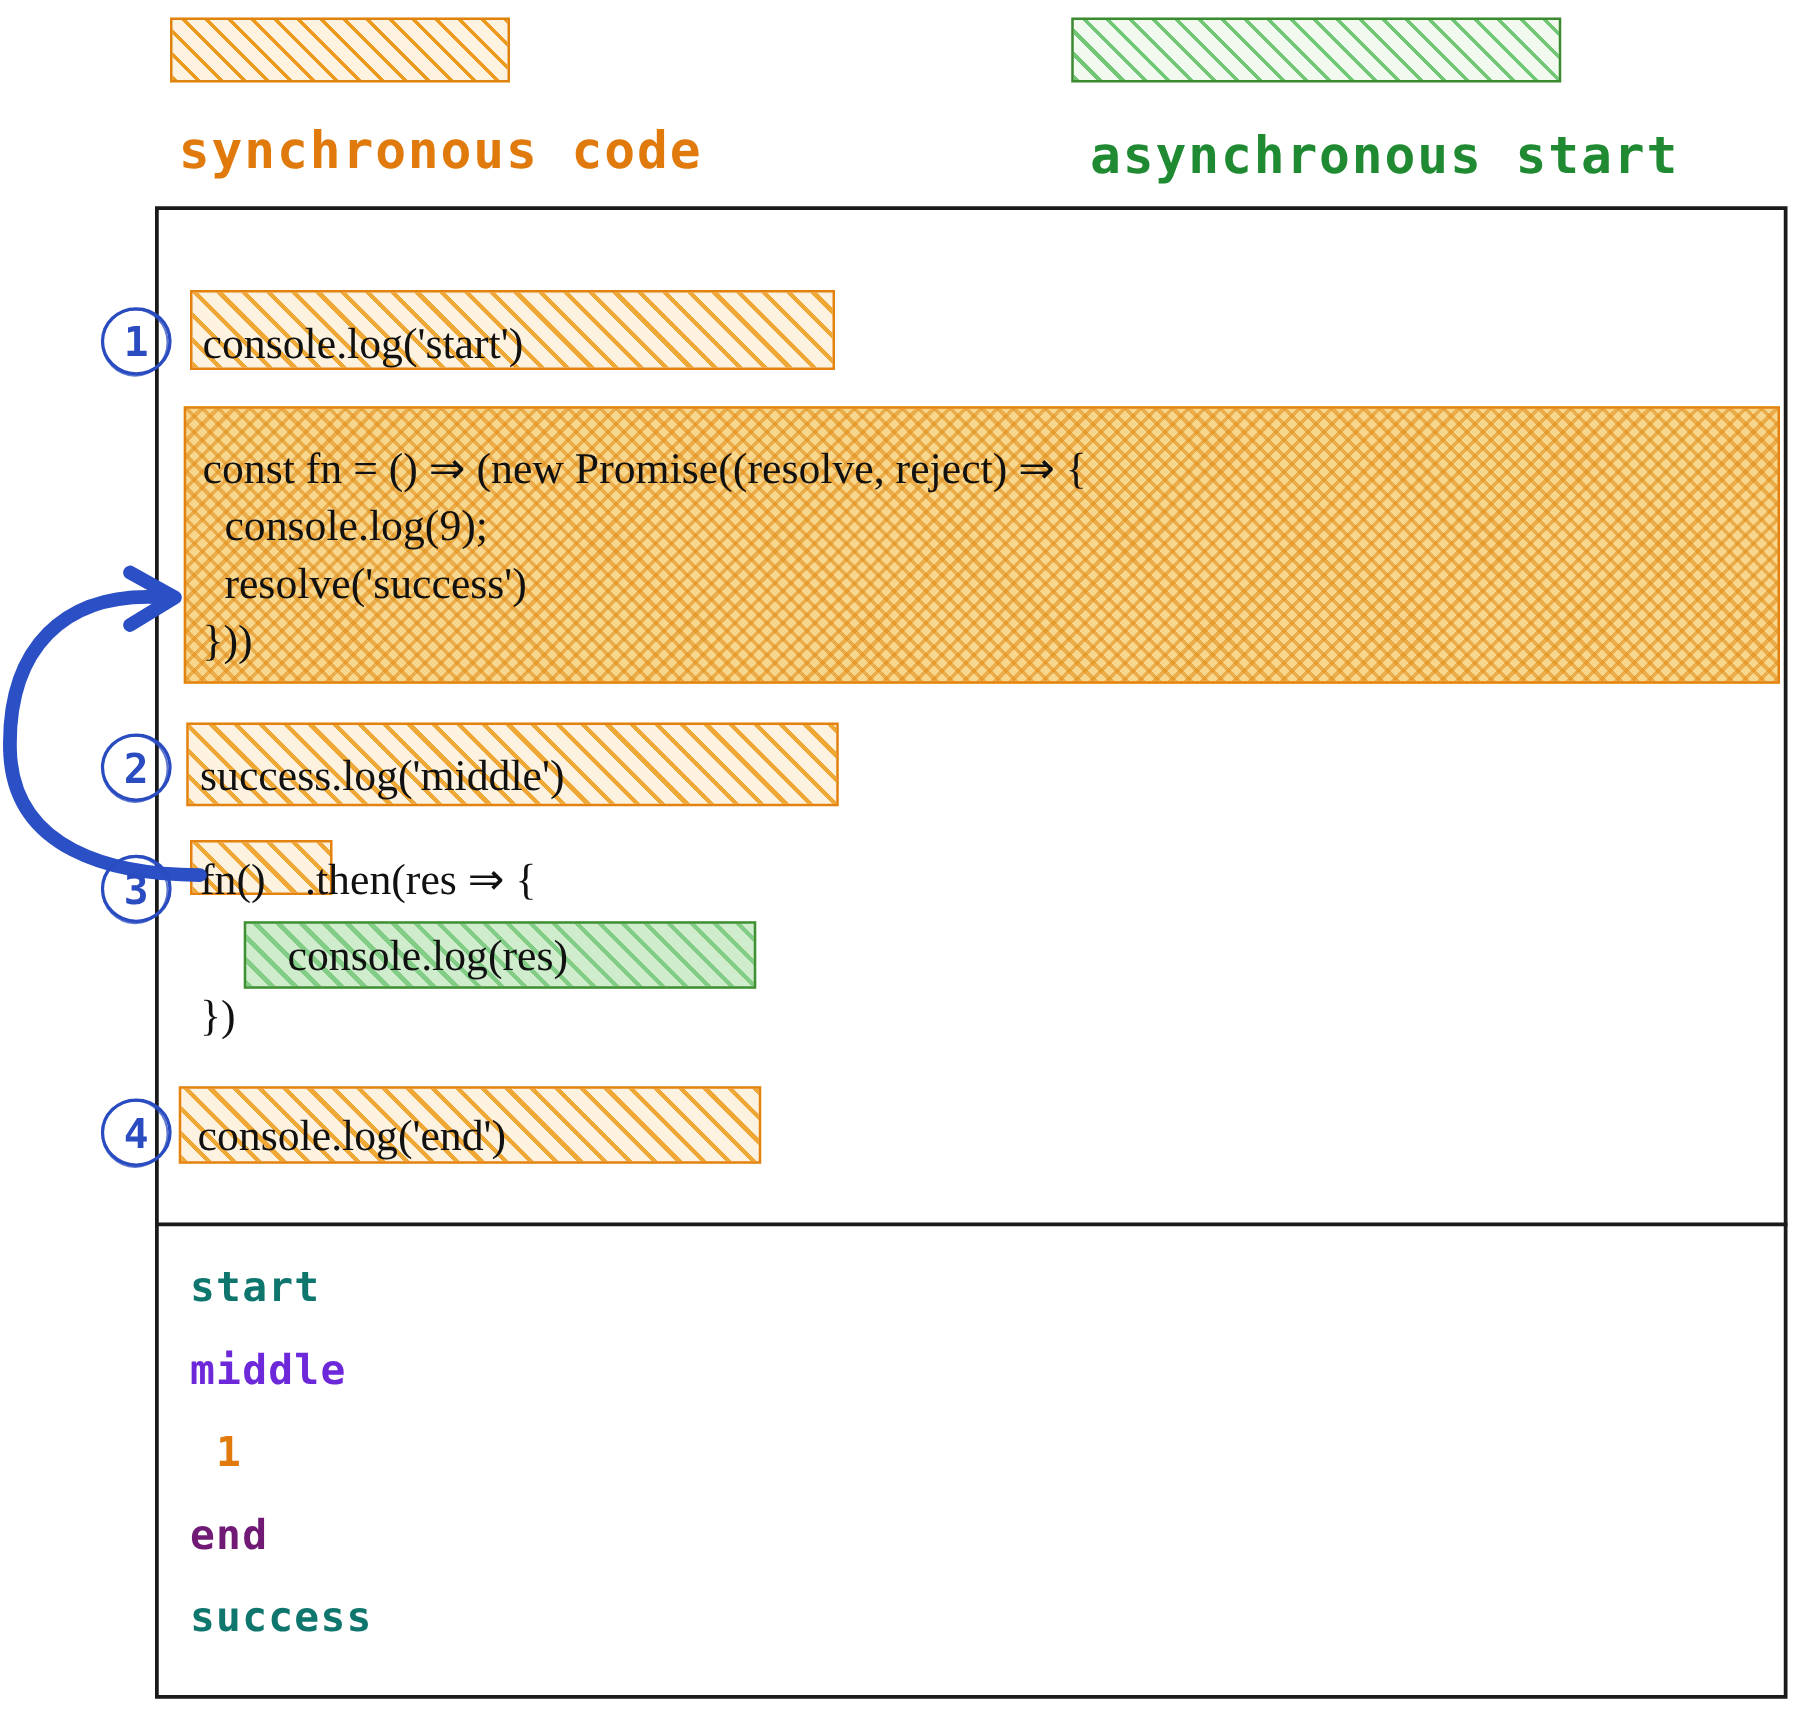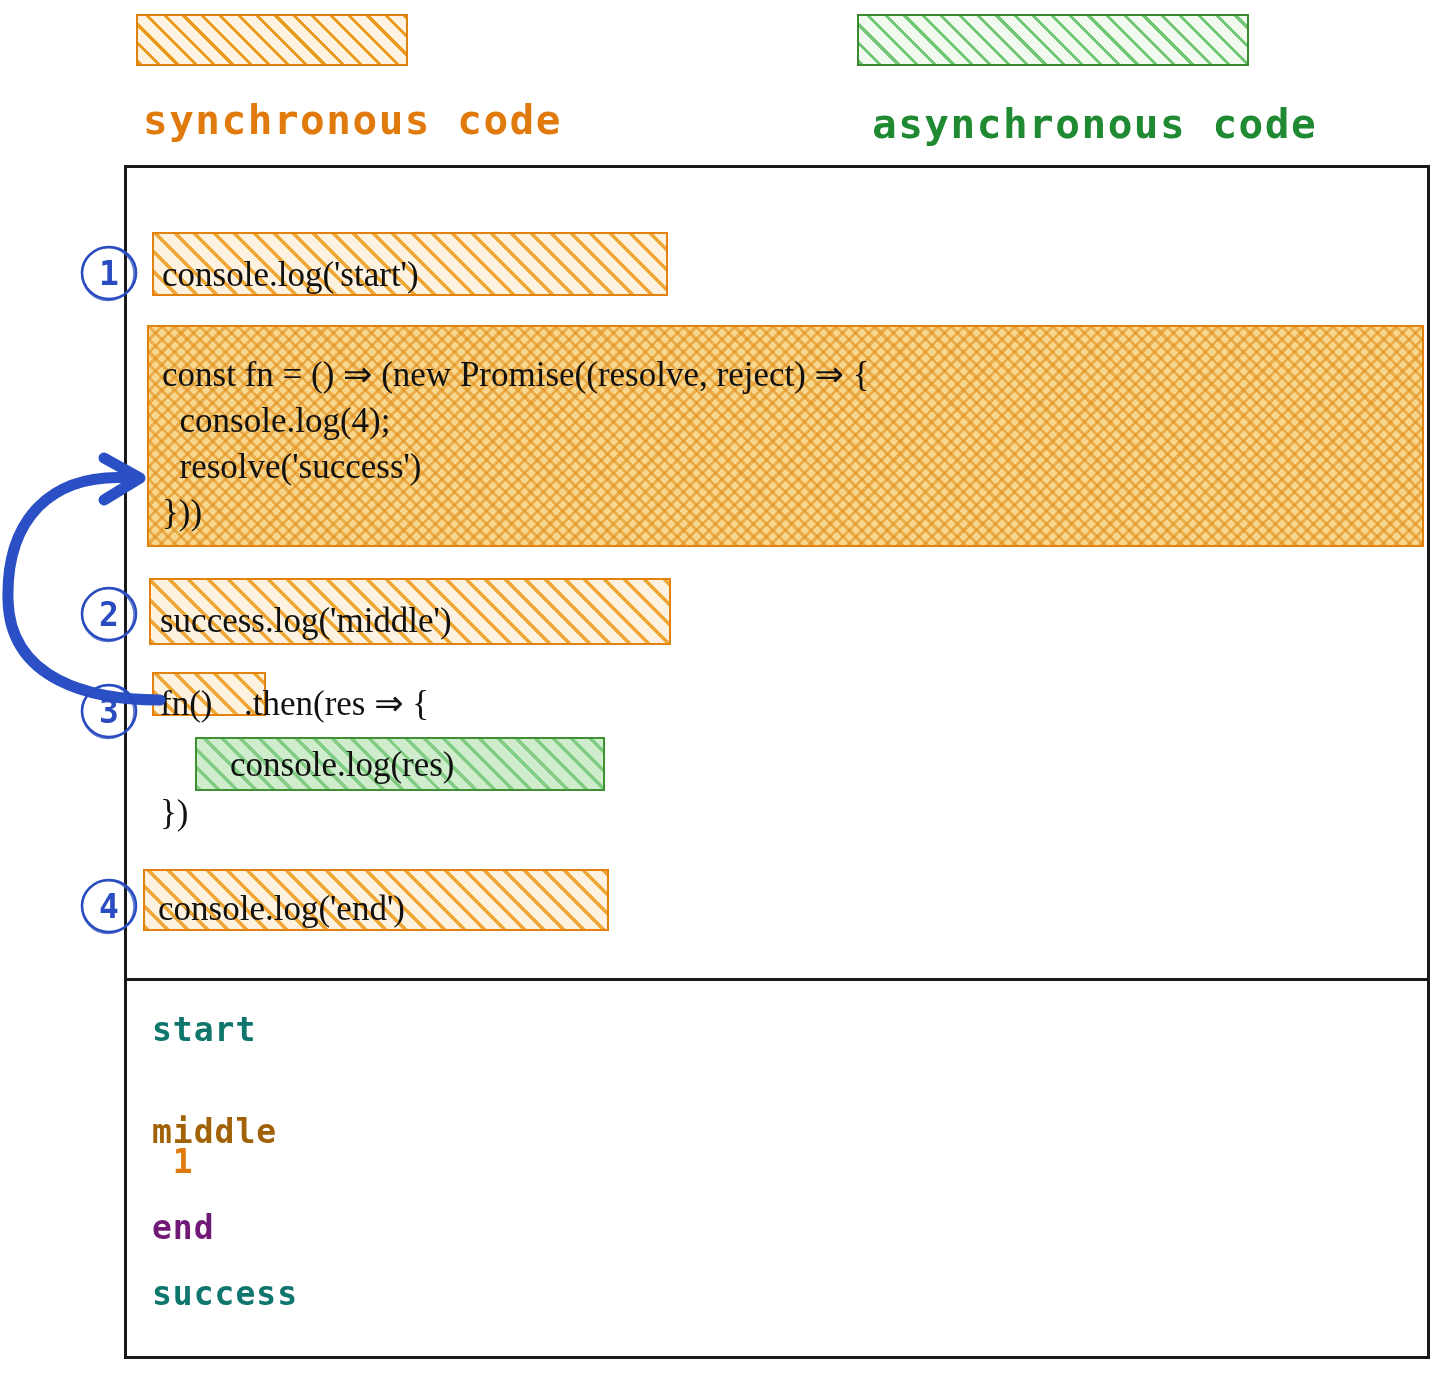--- a/index.html
+++ b/index.html
@@ -141,31 +141,31 @@
     white-space: pre;
   }
 </style>
 </head>
 <body>
 
 <div class="legend-swatch sync"></div>
 <div class="legend-label sync">synchronous code</div>
 
 <div class="legend-swatch async"></div>
-<div class="legend-label async">asynchronous code</div>
+<div class="legend-label async">asynchronous start</div>
 
 <div class="frame"></div>
 <div class="frame-divider"></div>
 
 <div class="hl hl-orange" style="left:152px; top:232px; width:516px; height:64px;"></div>
 <div class="code-line code-text" style="left:162px; top:252px;">console.log('start')</div>
 
 <div class="hl hl-orange-dense" style="left:147px; top:325px; width:1277px; height:222px;"></div>
 <div class="code-line code-text" style="left:162px; top:352px;">const fn = () ⇒ (new Promise((resolve, reject) ⇒ {</div>
-<div class="code-line code-text" style="left:162px; top:398px;">  console.log(4);</div>
+<div class="code-line code-text" style="left:162px; top:398px;">  console.log(9);</div>
 <div class="code-line code-text" style="left:162px; top:444px;">  resolve('success')</div>
 <div class="code-line code-text" style="left:162px; top:490px;">}))</div>
 
 <div class="hl hl-orange" style="left:149px; top:578px; width:522px; height:67px;"></div>
 <div class="code-line code-text" style="left:160px; top:598px;">success.log('middle')</div>
 
 <div class="hl hl-orange" style="left:152px; top:672px; width:114px; height:44px;"></div>
 <div class="code-line code-text" style="left:160px; top:681px;">fn()</div>
 <div class="code-line code-text" style="left:244px; top:681px;text-align:center;">.then(res ⇒ {</div>
 
@@ -208,16 +208,16 @@
   </svg>
   <span class="num">4</span>
 </div>
 
 <svg class="flow-arrow" width="200" height="320" viewBox="0 0 200 320">
   <path d="M 160 300 C 90 300, 10 280, 8 200 C 6 120, 50 72, 132 78" fill="none" stroke="#2b4fc4" stroke-width="11" stroke-linecap="round"></path>
   <path d="M 104 58 L 140 78 L 104 100" fill="none" stroke="#2b4fc4" stroke-width="11" stroke-linecap="round" stroke-linejoin="round"></path>
 </svg>
 
 <div class="out-line" style="left:152px; top:1010px; color:#0f766e;">start</div>
-<div class="out-line" style="left:152px; top:1076px; color:#a16207;margin-top:36px;">middle</div>
+<div class="out-line" style="left:152px; top:1076px; color:#6d28d9;">middle</div>
 <div class="out-line" style="left:152px; top:1142px; color:#e07a0c;"> 1</div>
 <div class="out-line" style="left:152px; top:1208px; color:#701a75;">end</div>
 <div class="out-line" style="left:152px; top:1274px; color:#0f766e;">success</div>
 
 </body></html>

